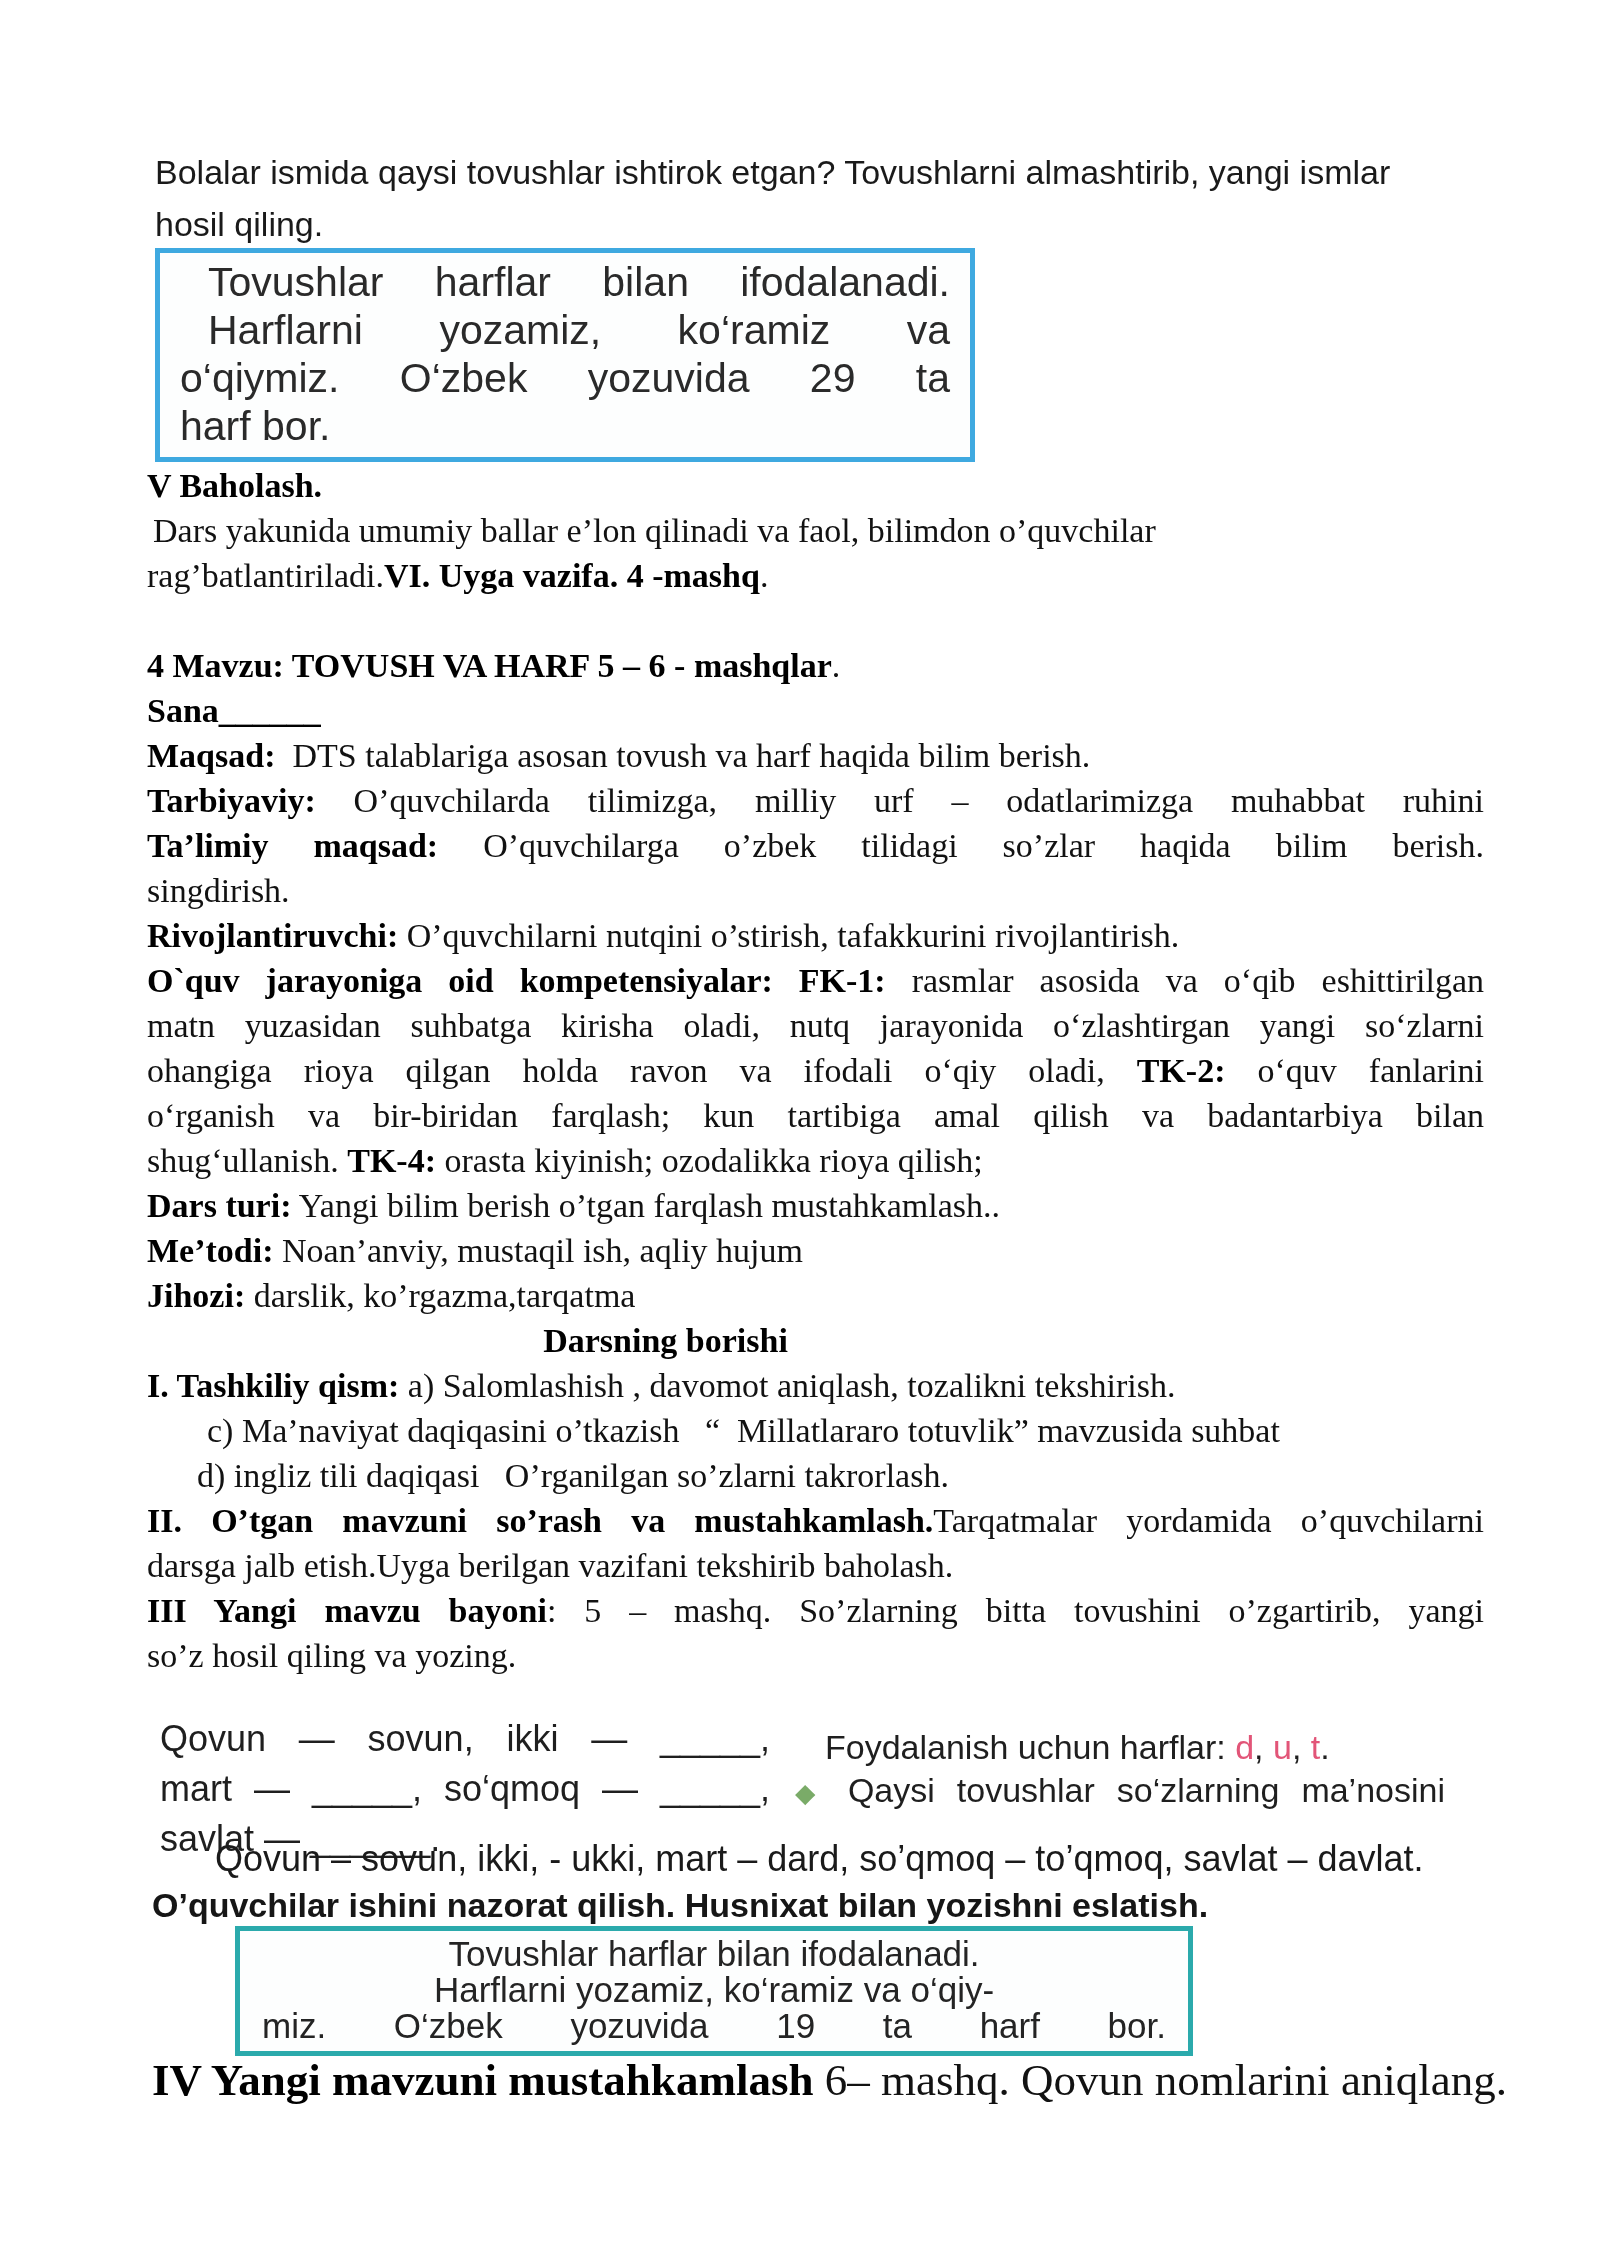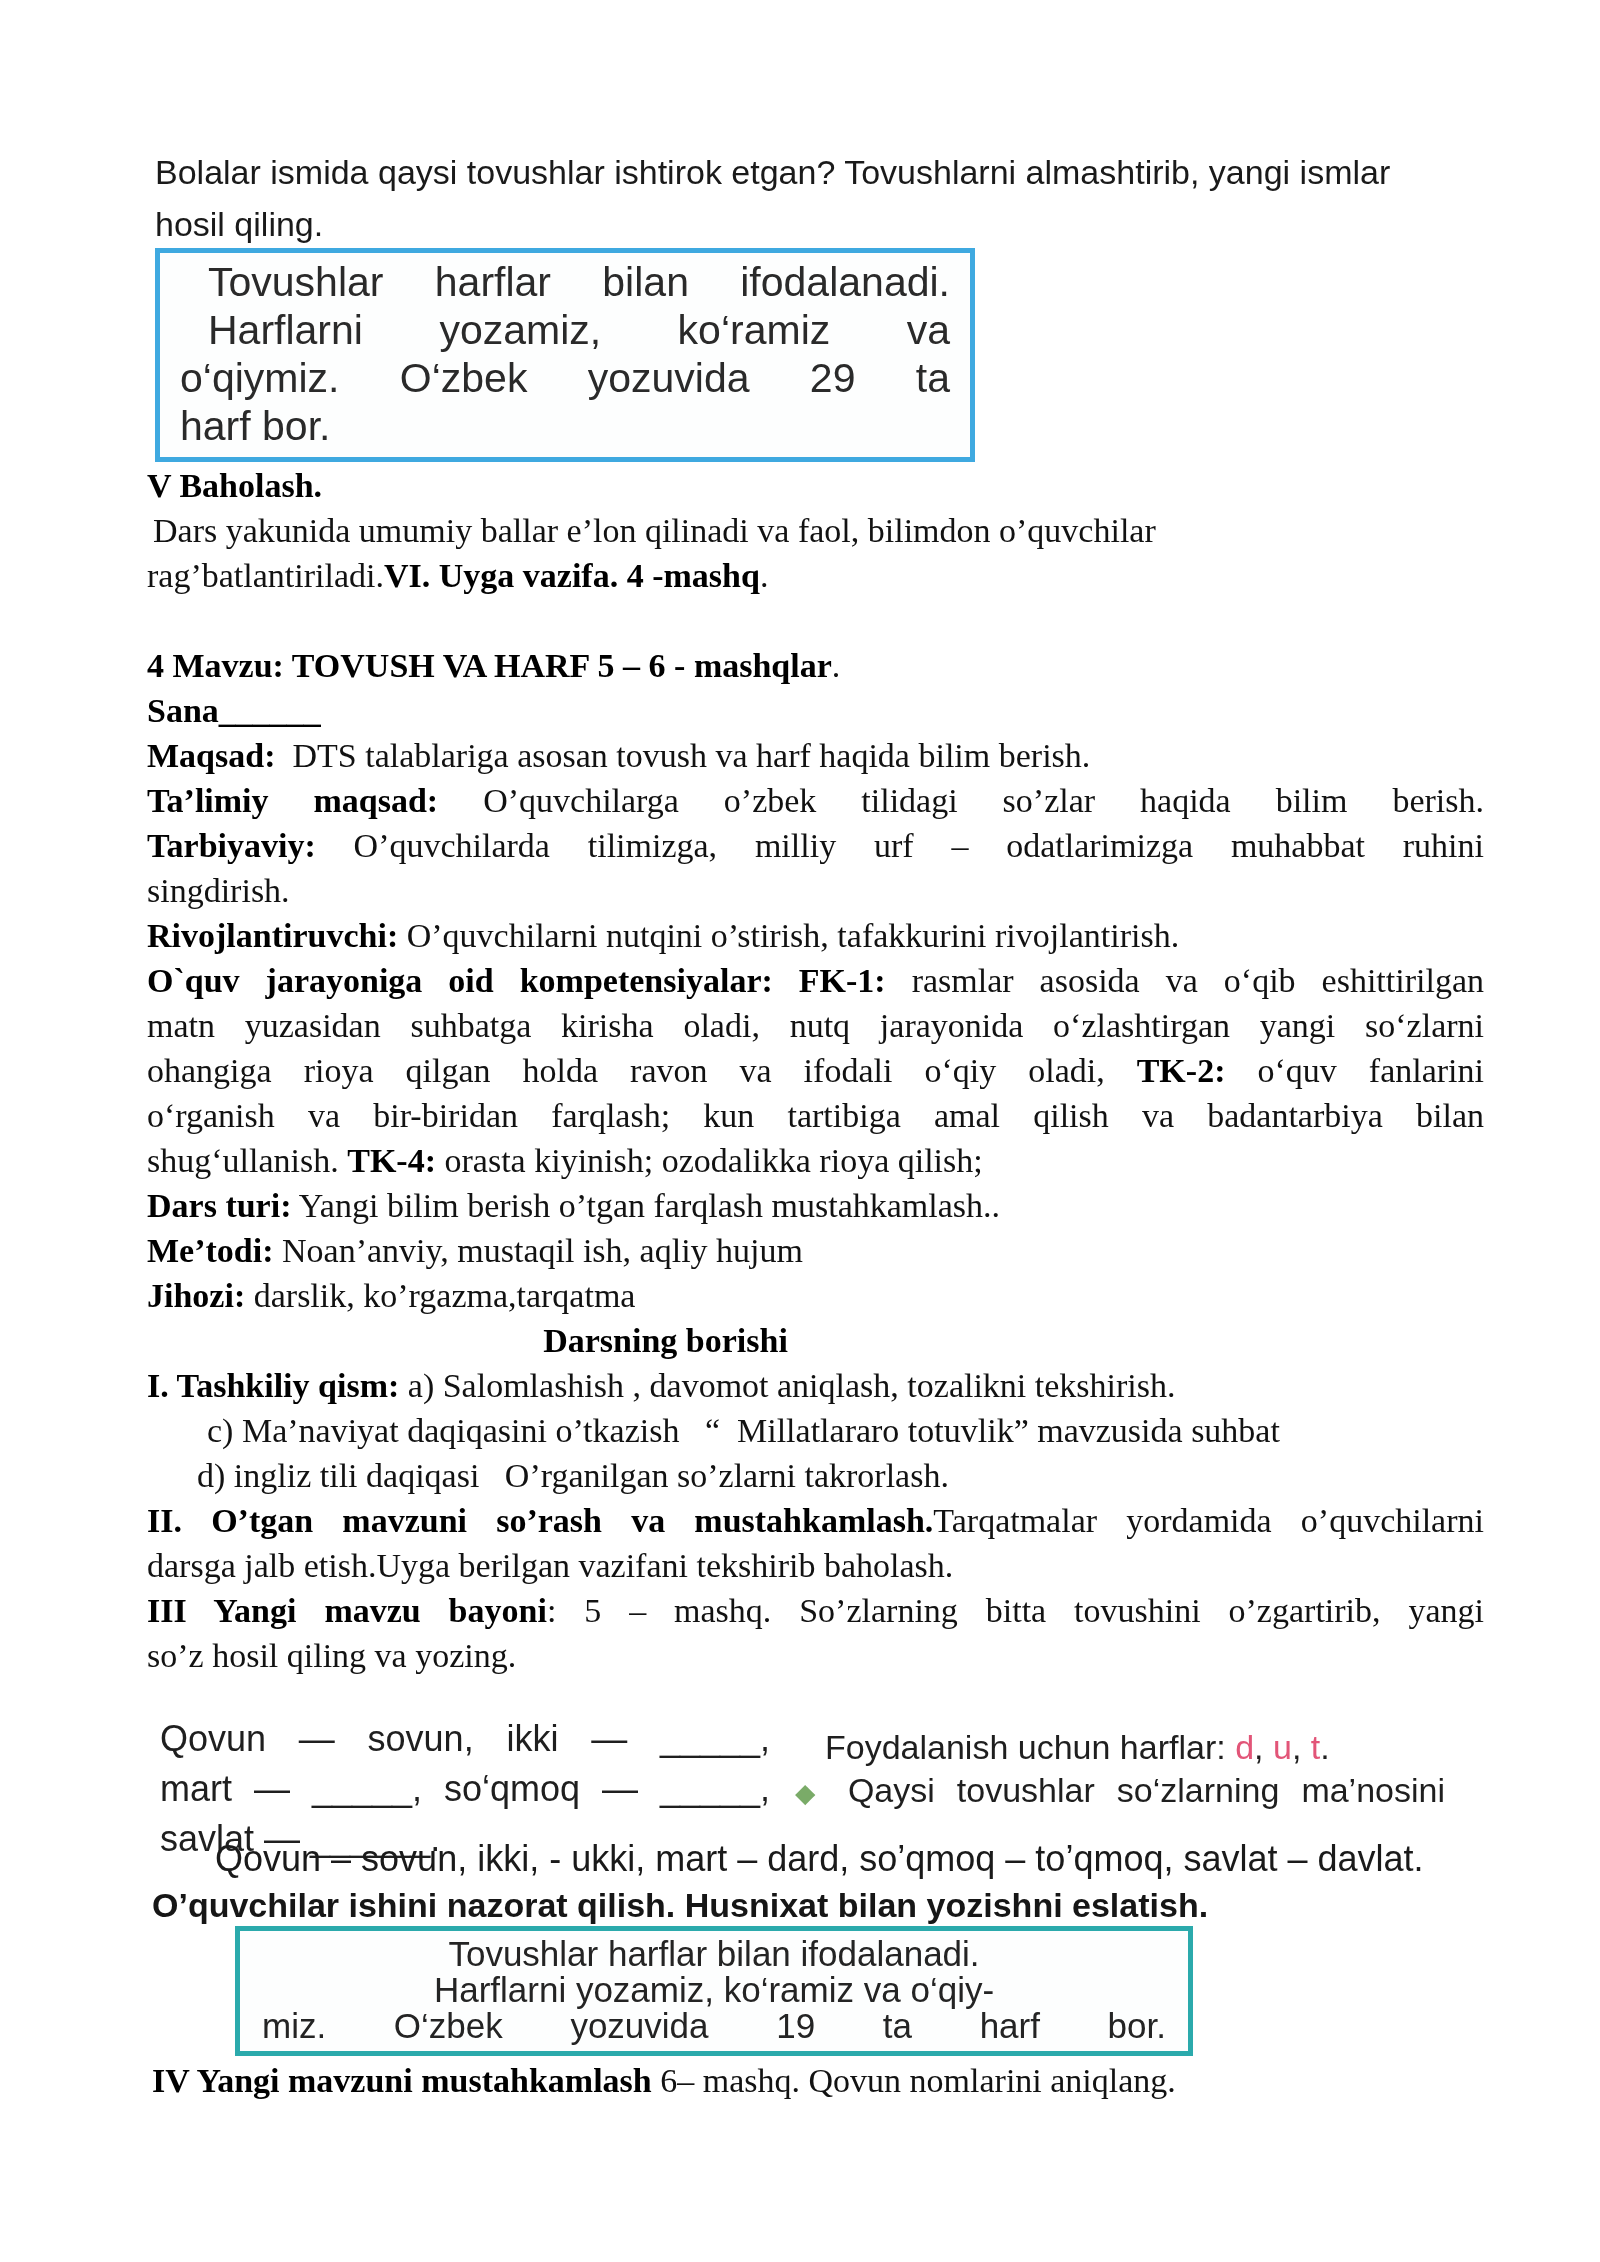--- a/index.html
+++ b/index.html
@@ -48,21 +48,21 @@
     position:absolute;left:152px;top:1884px;width:1300px;
     font-family:"Liberation Sans",sans-serif;font-weight:600;font-size:34px;line-height:42px;color:#161616;
   }
   .box2{
     position:absolute;left:235px;top:1926px;width:958px;box-sizing:border-box;
     border:5px solid #2baaac;padding:5px 22px 7px 22px;background:#fdfefe;
     font-family:"Liberation Sans",sans-serif;font-size:35px;line-height:36px;color:#242424;
   }
   .final-line{
     position:absolute;left:152px;top:2058px;width:1340px;
-    font-family:"Liberation Serif",serif;font-size:34px;line-height:45px;color:#121212;
+    font-family:"Liberation Serif",serif;font-size:45px;line-height:45px;color:#121212;
   }
 </style>
 </head>
 <body>
 
 <div class="page">
   <div class="intro">
       <div class="line"><span>Bolalar ismida qaysi tovushlar ishtirok etgan? Tovushlarni almashtirib, yangi ismlar</span></div>
       <div class="line"><span>hosil qiling.</span></div>
     </div>
@@ -73,22 +73,22 @@
       <div class="line"><span>harf bor.</span></div>
     </div>
   <div class="body-text">
       <div class="line"><span class="b">V Baholash.</span></div>
       <div class="line" style="padding-left: 6px;"><span> Dars yakunida umumiy  ballar e’lon qilinadi va faol, bilimdon o’quvchilar</span></div>
       <div class="line"><span>rag’batlantiriladi.</span><span class="b">VI. Uyga vazifa. 4 -mashq</span><span>.</span></div>
       <div class="line"><span>&nbsp;</span></div>
       <div class="line"><span class="b">4  Mavzu:  TOVUSH VA HARF  5 – 6  -  mashqlar</span><span>.</span></div>
       <div class="line"><span class="b">Sana______</span></div>
       <div class="line"><span class="b">Maqsad:</span><span>&nbsp; DTS talablariga asosan tovush va harf haqida bilim berish.</span></div>
+      <div class="line jl"><span class="b">Tarbiyaviy:</span><span> O’quvchilarda  tilimizga, milliy urf – odatlarimizga muhabbat ruhini</span></div>
       <div class="line jl"><span class="b">Ta’limiy maqsad:</span><span> O’quvchilarga  o’zbek tilidagi so’zlar haqida bilim berish.</span></div>
-      <div class="line jl"><span class="b">Tarbiyaviy:</span><span> O’quvchilarda  tilimizga, milliy urf – odatlarimizga muhabbat ruhini</span></div>
       <div class="line"><span>singdirish.</span></div>
       <div class="line"><span class="b">Rivojlantiruvchi:</span><span> O’quvchilarni  nutqini o’stirish, tafakkurini rivojlantirish.</span></div>
       <div class="line jl"><span class="b">O`quv jarayoniga oid kompetensiyalar: FK-1:</span><span> rasmlar asosida va o‘qib eshittirilgan</span></div>
       <div class="line jl"><span>matn yuzasidan suhbatga kirisha oladi, nutq jarayonida o‘zlashtirgan yangi so‘zlarni</span></div>
       <div class="line jl"><span>ohangiga rioya qilgan holda ravon va ifodali o‘qiy oladi, </span><span class="b">TK-2:</span><span> o‘quv fanlarini</span></div>
       <div class="line jl"><span>o‘rganish va bir-biridan farqlash; kun tartibiga amal qilish va badantarbiya bilan</span></div>
       <div class="line"><span>shug‘ullanish. </span><span class="b">TK-4:</span><span> orasta kiyinish; ozodalikka rioya qilish;</span></div>
       <div class="line"><span class="b">Dars turi:</span><span> Yangi bilim berish o’tgan farqlash mustahkamlash..</span></div>
       <div class="line"><span class="b">Me’todi:</span><span> Noan’anviy, mustaqil ish, aqliy hujum</span></div>
       <div class="line"><span class="b">Jihozi:</span><span> darslik, ko’rgazma,tarqatma</span></div>

